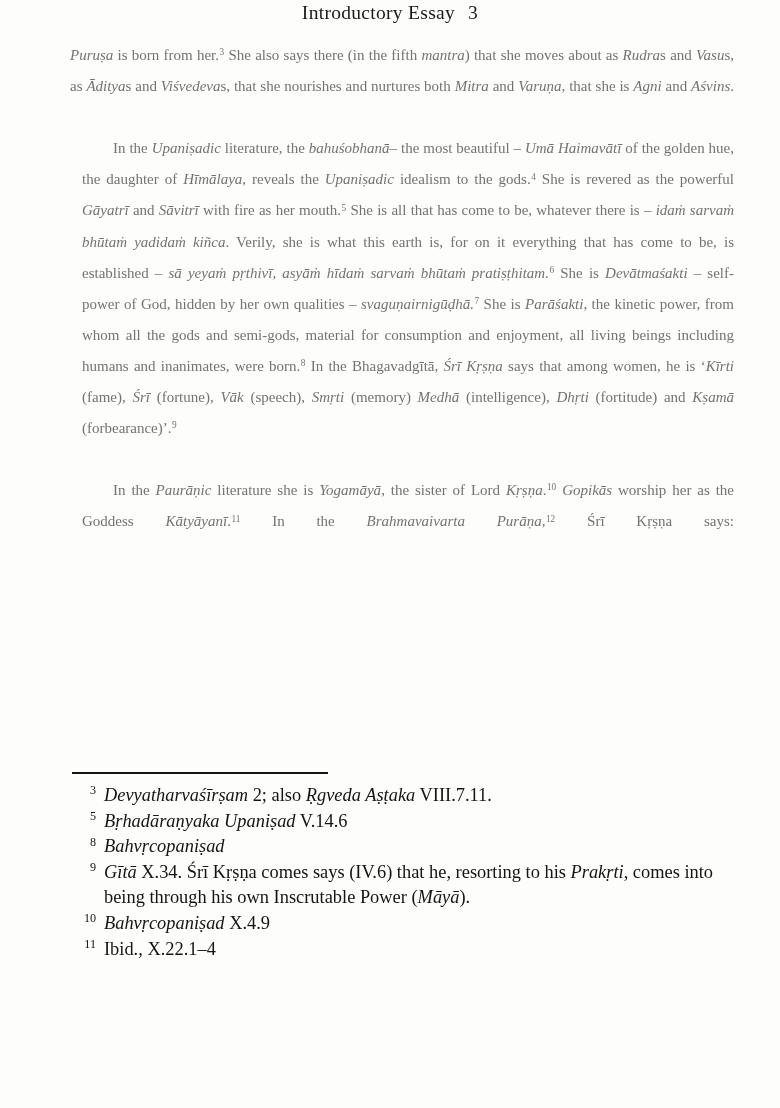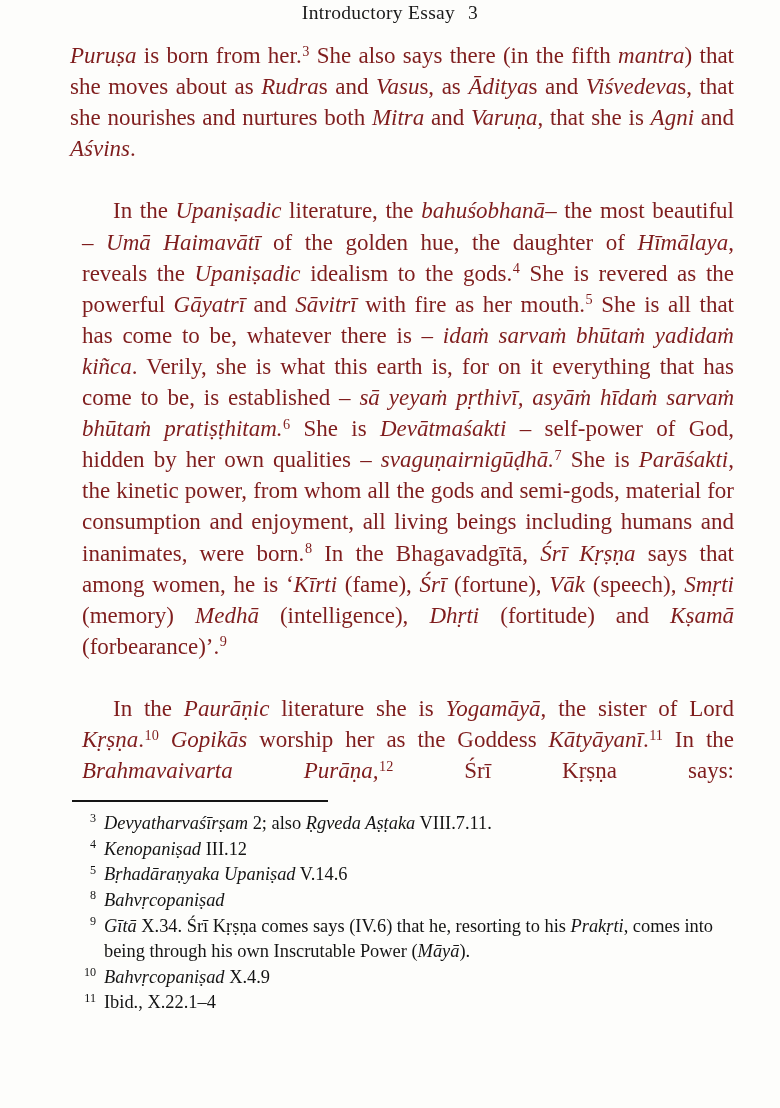--- a/index.html
+++ b/index.html
@@ -42,26 +42,26 @@
 
   
   .body-block {
     position: absolute;
     top: 40px;
     left: 70px;
     width: 664px;
   }
   p.para {
     margin: 0;
-    font-size: 23px;
+    font-size: 15px;
     line-height: 31.1px;
     text-align: justify;
     text-justify: inter-word;
     hyphens: none;
-    color: #7f1d1d;
+    color: #737373;
   }
   p.para.indent {
     text-indent: 31px;
     margin-left: 12px;
   }
   
   p.para::after {
     content: "";
     display: inline-block;
     width: 100%;
@@ -74,21 +74,21 @@
     vertical-align: 0.52em;
     line-height: 0;
     font-style: normal;
     margin-left: 0.5px;
   }
 
   
   .footnotes {
     position: absolute;
     left: 70px;
-    top: 800px;
+    top: 772px;
     width: 664px;
   }
   .fn-rule {
     width: 256px;
     height: 0;
     border: 0;
     border-top: 2.3px solid #151515;
     margin: 0 0 9px 2px;
   }
   .fn-list {
@@ -131,21 +131,20 @@
   <div class="body-block" id="body-block">
       <p class="para"><i>Puruṣa</i><span> is born from her.</span><sup class="fnref">3</sup><span> She also says there (in the fifth </span><i>mantra</i><span>) that she moves about as </span><i>Rudra</i><span>s and </span><i>Vasu</i><span>s, as </span><i>Āditya</i><span>s and </span><i>Viśvedeva</i><span>s, that she nourishes and nurtures both </span><i>Mitra</i><span> and </span><i>Varuṇa</i><span>, that she is </span><i>Agni</i><span> and </span><i>Aśvins</i><span>.</span></p>
       <p class="para indent"><span>In the </span><i>Upaniṣadic</i><span> literature, the </span><i>bahuśobhanā</i><span>– the most beautiful – </span><i>Umā Haimavātī</i><span> of the golden hue, the daughter of </span><i>Hīmālaya</i><span>, reveals the </span><i>Upaniṣadic</i><span> idealism to the gods.</span><sup class="fnref">4</sup><span> She is revered as the powerful </span><i>Gāyatrī</i><span> and </span><i>Sāvitrī</i><span> with fire as her mouth.</span><sup class="fnref">5</sup><span> She is all that has come to be, whatever there is – </span><i>idaṁ sarvaṁ bhūtaṁ yadidaṁ kiñca</i><span>. Verily, she is what this earth is, for on it everything that has come to be, is established – </span><i>sā yeyaṁ pṛthivī, asyāṁ hīdaṁ sarvaṁ bhūtaṁ pratiṣṭhitam.</i><sup class="fnref">6</sup><span> She is </span><i>Devātmaśakti</i><span> – self-power of God, hidden by her own qualities – </span><i>svaguṇairnigūḍhā.</i><sup class="fnref">7</sup><span> She is </span><i>Parāśakti</i><span>, the kinetic power, from whom all the gods and semi-gods, material for consumption and enjoyment, all living beings including humans and inanimates, were born.</span><sup class="fnref">8</sup><span> In the Bhagavadgītā, </span><i>Śrī Kṛṣṇa</i><span> says that among women, he is ‘</span><i>Kīrti</i><span> (fame), </span><i>Śrī</i><span> (fortune), </span><i>Vāk</i><span> (speech), </span><i>Smṛti</i><span> (memory) </span><i>Medhā</i><span> (intelligence), </span><i>Dhṛti</i><span> (fortitude) and </span><i>Kṣamā</i><span> (forbearance)’.</span><sup class="fnref">9</sup></p>
       <p class="para indent"><span>In the </span><i>Paurāṇic</i><span> literature she is </span><i>Yogamāyā</i><span>, the sister of Lord </span><i>Kṛṣṇa</i><span>.</span><sup class="fnref">10</sup><span> </span><i>Gopikās</i><span> worship her as the Goddess </span><i>Kātyāyanī</i><span>.</span><sup class="fnref">11</sup><span> In the </span><i>Brahmavaivarta Purāṇa,</i><sup class="fnref">12</sup><span> Śrī Kṛṣṇa says:</span></p>
     </div>
 
   <div class="footnotes">
     <hr class="fn-rule">
     <ul class="fn-list" id="fn-list">
         <li class="fn-item"><span class="fn-num">3</span><span class="fn-body"><i>Devyatharvaśīrṣam</i><span> 2; also </span><i>Ṛgveda Aṣṭaka</i><span> VIII.7.11.</span></span></li>
-        <li class="fn-item"><span class="fn-num">4</span><span class="fn-body"><i>Kenopaniṣad</i><span> III.12</span></span></li>
         <li class="fn-item"><span class="fn-num">5</span><span class="fn-body"><i>Bṛhadāraṇyaka Upaniṣad</i><span> V.14.6</span></span></li>
         <li class="fn-item"><span class="fn-num">8</span><span class="fn-body"><i>Bahvṛcopaniṣad</i></span></li>
         <li class="fn-item"><span class="fn-num">9</span><span class="fn-body"><i>Gītā</i><span> X.34. Śrī Kṛṣṇa comes says (IV.6) that he, resorting to his </span><i>Prakṛti</i><span>, comes into being through his own Inscrutable Power (</span><i>Māyā</i><span>).</span></span></li>
         <li class="fn-item"><span class="fn-num">10</span><span class="fn-body"><i>Bahvṛcopaniṣad</i><span> X.4.9</span></span></li>
         <li class="fn-item"><span class="fn-num">11</span><span class="fn-body"><span>Ibid., X.22.1–4</span></span></li>
       </ul>
   </div>
 
 </div>
 

